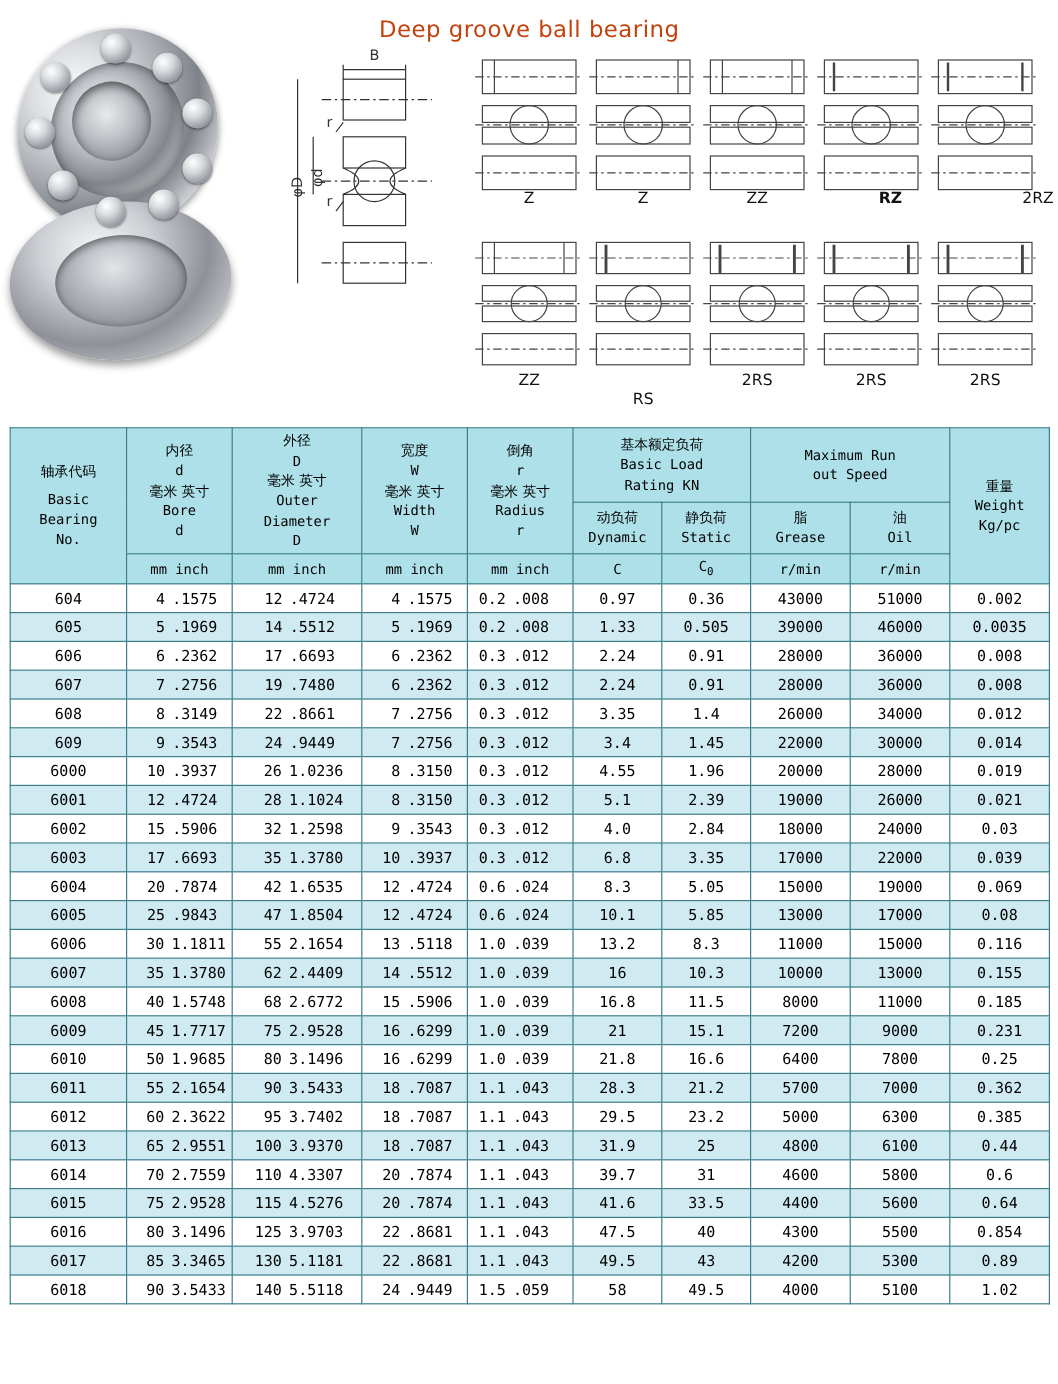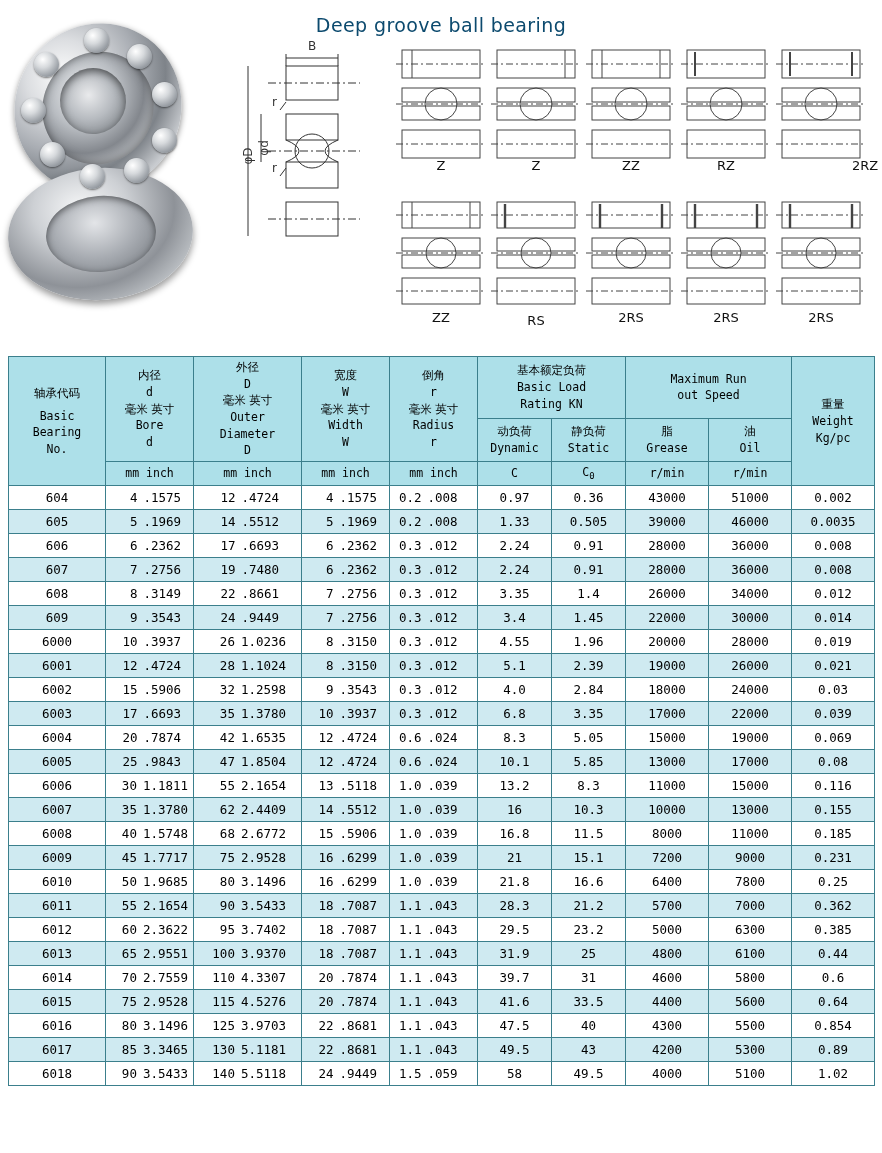--- a/index.html
+++ b/index.html
@@ -28,21 +28,21 @@
     width: 882px;
   }
   .doc-title {
     position: absolute;
     top: 14px;
     left: 0;
     width: 882px;
     text-align: center;
     font-family: "DejaVu Sans", sans-serif;
     font-size: 19px;
-    color: #0c4a6e;
+    color: #c2410c;
     letter-spacing: 0.4px;
   }
 
   
   .bearing-photo {
     position: absolute;
     left: 8px;
     top: 18px;
     width: 190px;
     height: 285px;
@@ -292,21 +292,21 @@
           <line x1="0" y1="100" x2="90" y2="100" stroke-dasharray="7,3,2,3"></line>
           <line x1="14" y1="8" x2="14" y2="32" stroke-width="2"></line>
           <line x1="76" y1="8" x2="76" y2="32" stroke-width="2"></line>
         </g>
       </g>
     </svg>
 
     <div class="sec-label" style="left:396px; top:158px;">Z</div>
     <div class="sec-label" style="left:491px; top:158px;">Z</div>
     <div class="sec-label" style="left:586px; top:158px;">ZZ</div>
-    <div class="sec-label" style="left:681px; top:158px;">RZ</div>
+    <div class="sec-label" style="left:697px; top:158px;font-weight:bold;">RZ</div>
     <div class="sec-label" style="left:820px; top:158px;">2RZ</div>
 
     <svg class="draw" style="left:392px; top:196px;" width="478" height="120" viewBox="0 0 478 120">
       <g fill="none" stroke="#444" stroke-width="1">
         <g transform="translate(4,0)">
           <rect x="6" y="6" width="78" height="26"></rect>
           <rect x="6" y="82" width="78" height="26"></rect>
           <rect x="6" y="42" width="78" height="13"></rect>
           <rect x="6" y="59" width="78" height="13"></rect>
           <circle cx="45" cy="57" r="15"></circle>
@@ -360,21 +360,21 @@
           <line x1="0" y1="57" x2="90" y2="57" stroke-dasharray="7,3,2,3"></line>
           <line x1="0" y1="19" x2="90" y2="19" stroke-dasharray="7,3,2,3"></line>
           <line x1="0" y1="95" x2="90" y2="95" stroke-dasharray="7,3,2,3"></line>
           <path d="M14 8 l0 24" stroke-width="2.4"></path>
           <path d="M76 8 l0 24" stroke-width="2.4"></path>
         </g>
       </g>
     </svg>
 
     <div class="sec-label" style="left:396px; top:310px;">ZZ</div>
-    <div class="sec-label" style="left:491px; top:313px;">RS</div>
+    <div class="sec-label" style="left:491px; top:326px;">RS</div>
     <div class="sec-label" style="left:586px; top:310px;">2RS</div>
     <div class="sec-label" style="left:681px; top:310px;">2RS</div>
     <div class="sec-label" style="left:776px; top:310px;">2RS</div>
   </div>
 
   <div class="table-wrap">
     <table class="spec">
       <colgroup>
         <col style="width:97px">
         <col style="width:88px">

